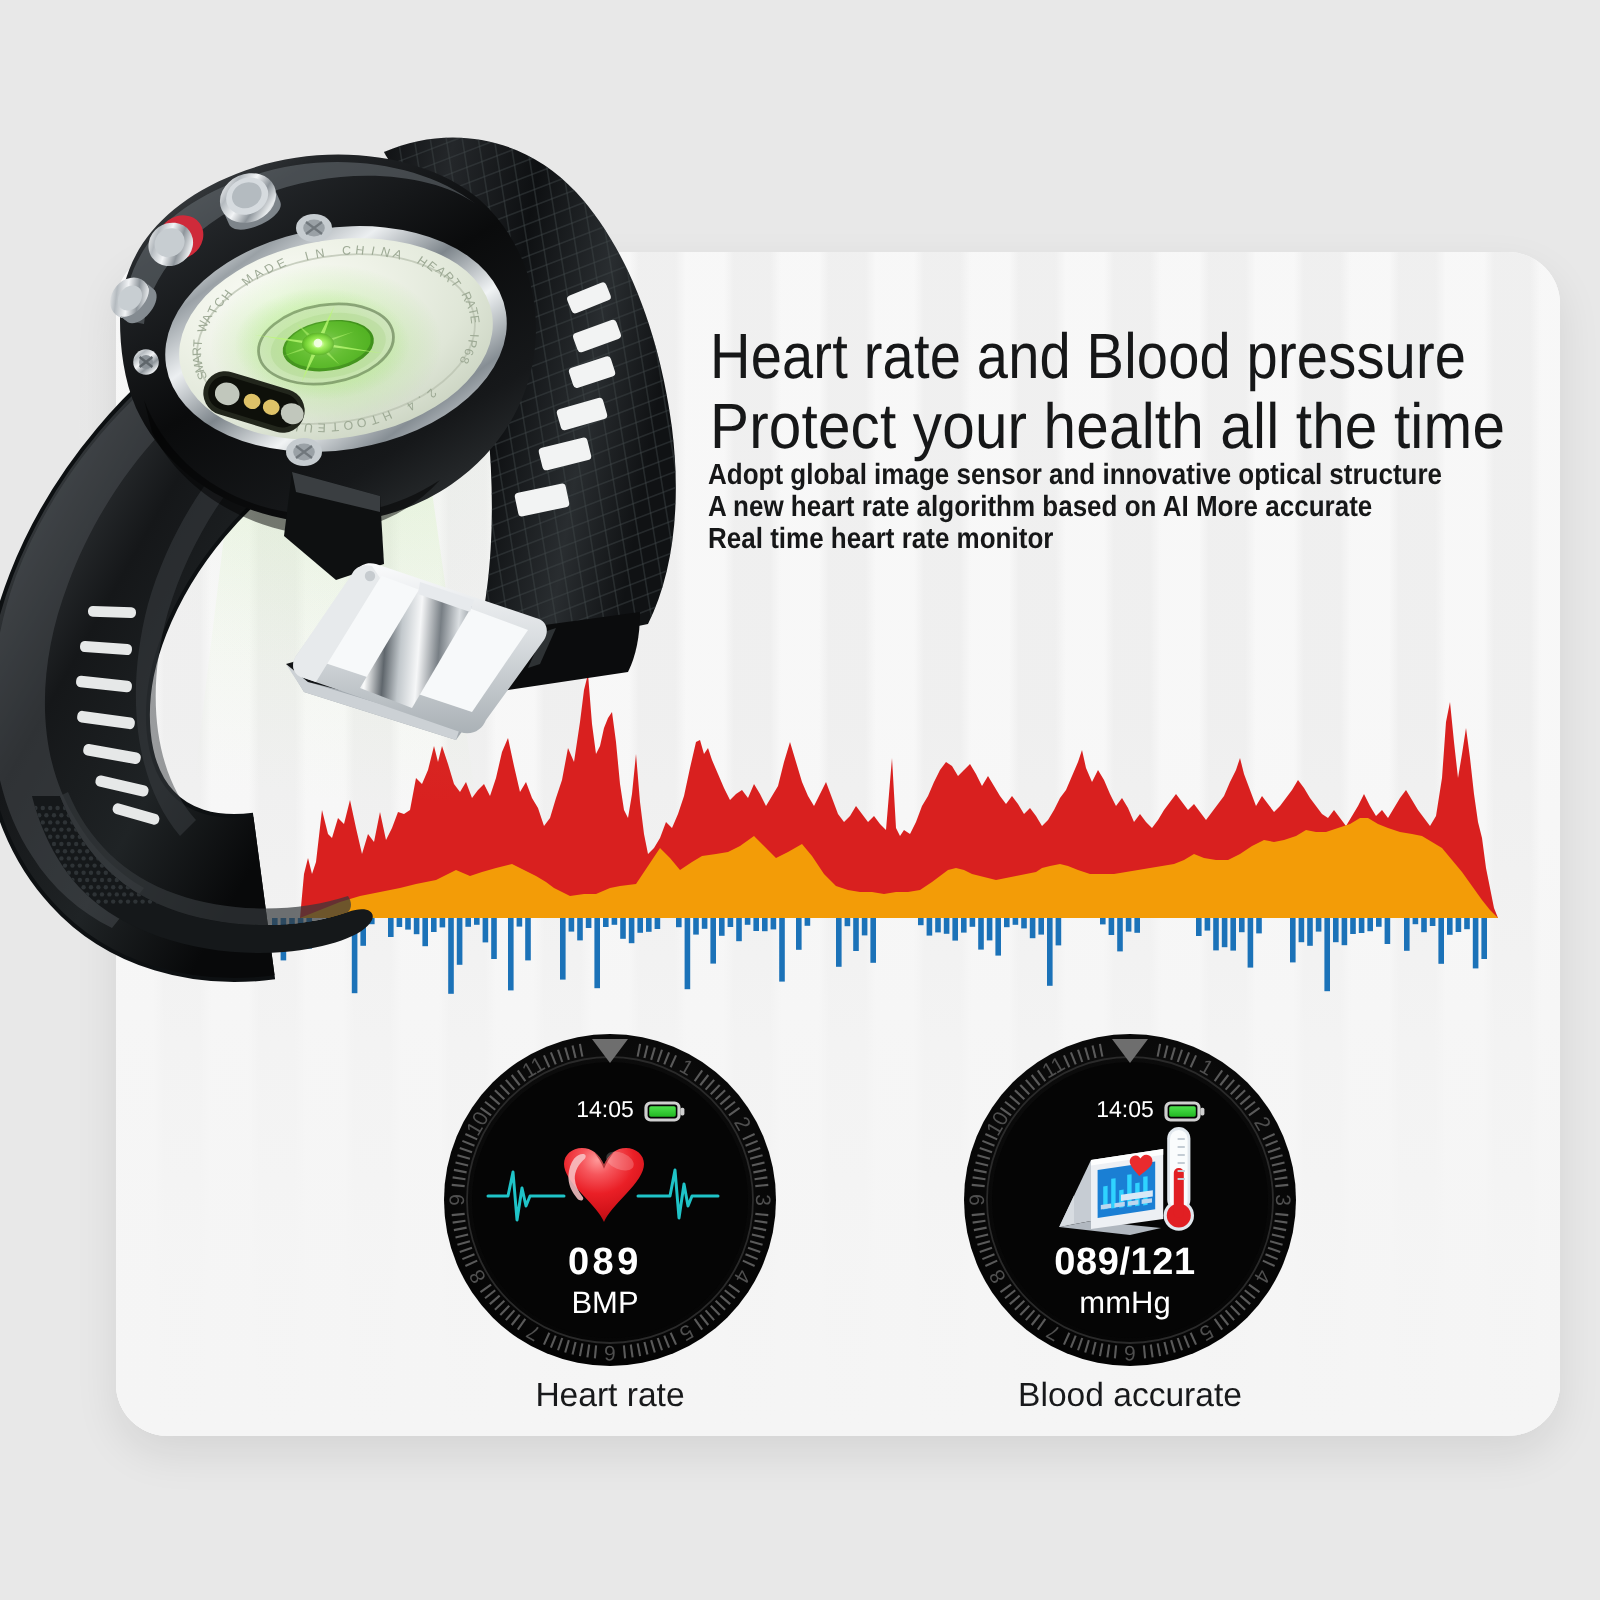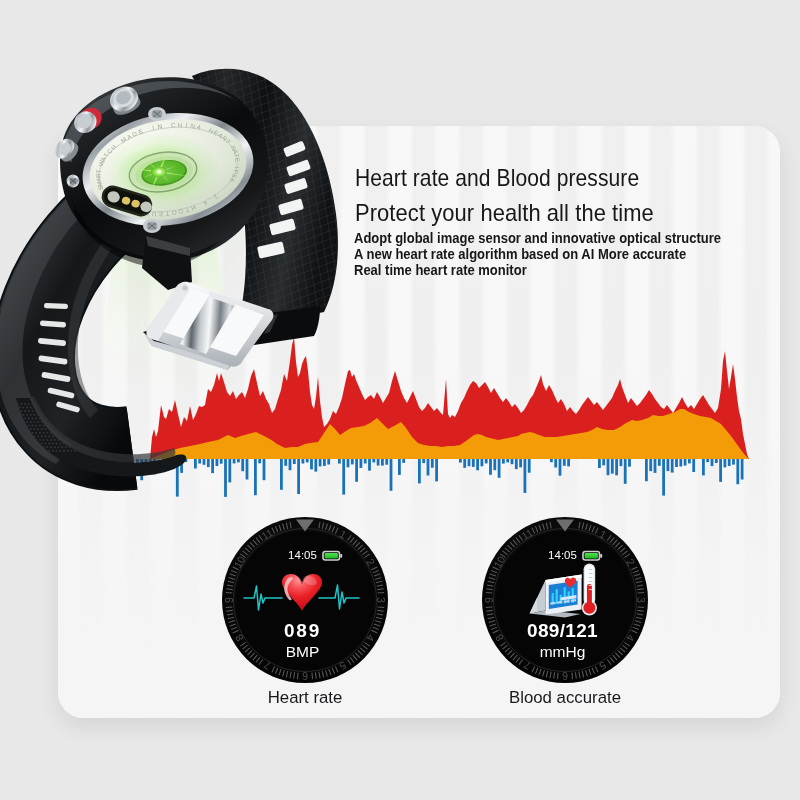--- a/index.html
+++ b/index.html
@@ -14,21 +14,21 @@
 .stripes:before{content:"";position:absolute;left:0;top:0;right:0;bottom:0;
   background:repeating-linear-gradient(90deg,
      #f8f8f8 0px,#f8f8f8 19px,#eeeeee 24px,#eeeeee 42px,#f8f8f8 47.5px);}
 .stripes:after{content:"";position:absolute;left:0;top:0;right:0;bottom:0;
   background:linear-gradient(180deg,rgba(246,246,246,0.20) 0%,rgba(245,245,245,0.18) 40%,
              rgba(245,245,245,0.70) 66%,rgba(245,245,245,0.95) 86%,rgba(245,245,245,1) 100%);}
 
 svg.wave{position:absolute;left:-58px;top:-126px;width:800px;height:800px;}
 
 
-.headline{position:absolute;left:355px;top:161px;font-size:24px;color:#161718;line-height:34.5px;
+.headline{position:absolute;left:355px;top:161px;font-size:32px;color:#161718;line-height:34.5px;
           white-space:nowrap;letter-spacing:0.1px;}
 .headline > div{transform-origin:0 0;}
 .headline > div:nth-child(1){transform:scaleX(0.876);}
 .headline > div:nth-child(2){transform:scaleX(0.913);}
 .sub{position:absolute;left:354px;top:231px;font-size:14.6px;color:#161718;line-height:15.8px;
      transform-origin:0 0;transform:scaleX(0.891);white-space:nowrap;font-weight:600;}
 
 
 .face{position:absolute;width:166px;height:166px;}
 .face svg{position:absolute;left:0;top:0;width:166px;height:166px;}

